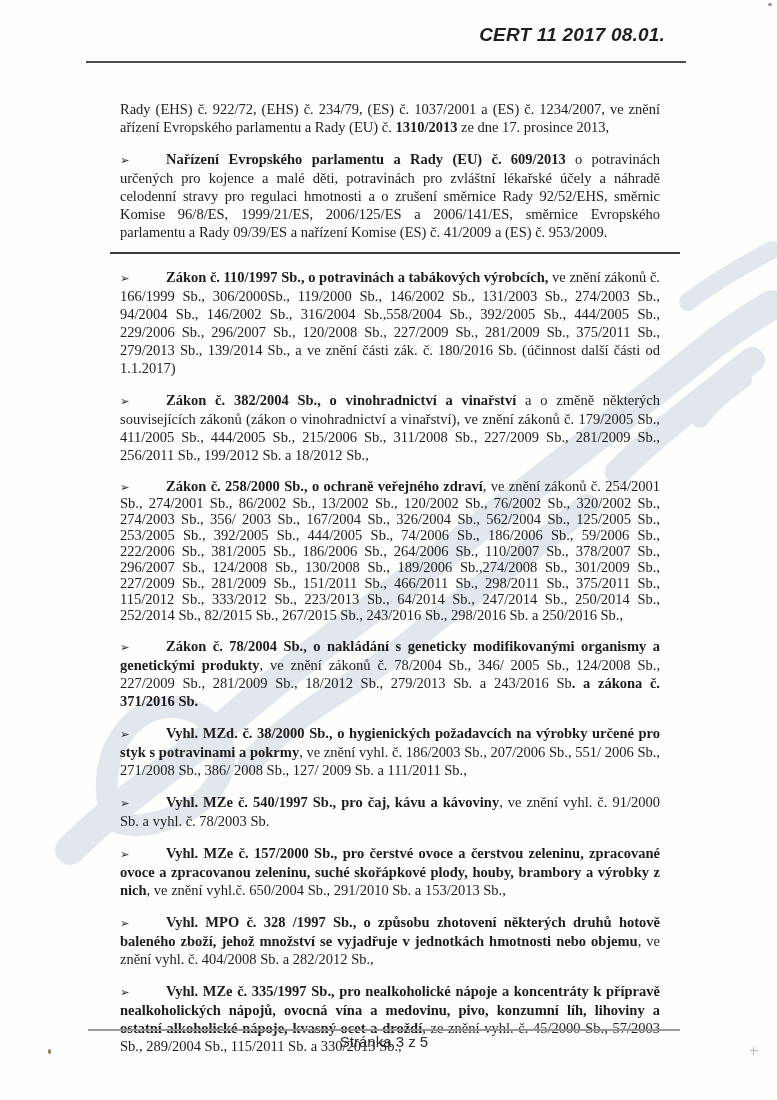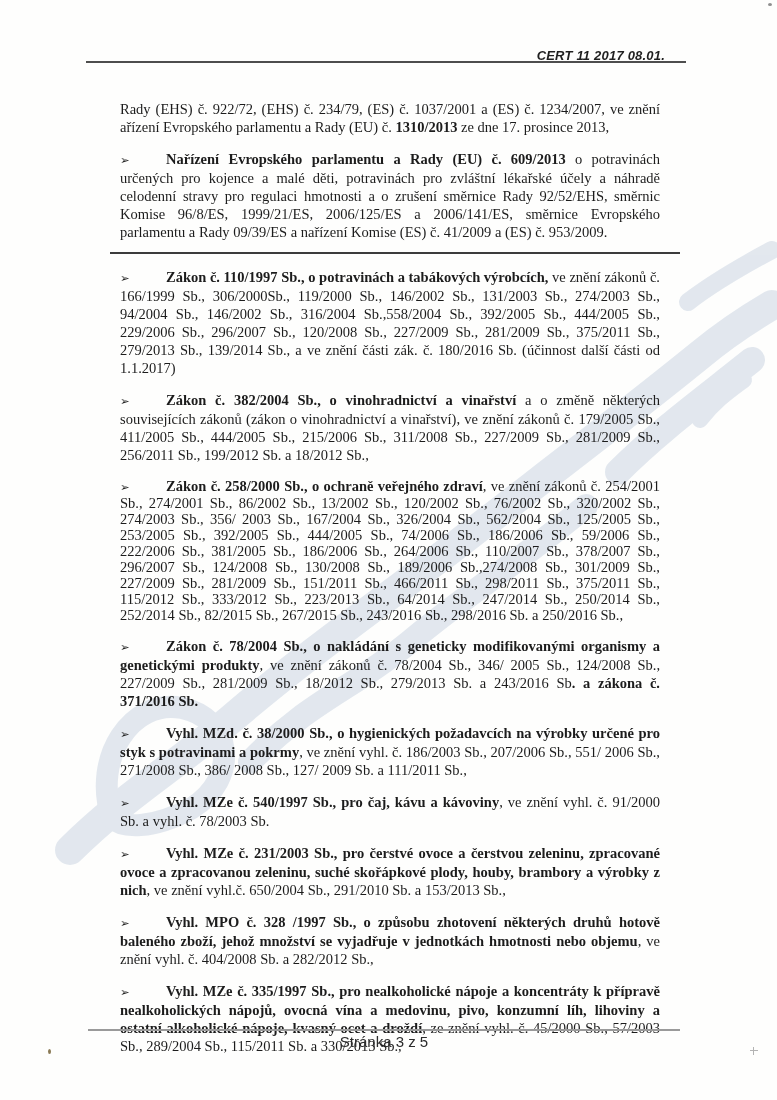--- a/index.html
+++ b/index.html
@@ -7,23 +7,23 @@
     width:777px;height:1100px;position:relative;overflow:hidden;
     background:#fefefd;
     font-family:"Liberation Serif",serif;
     color:#1c1c1c;
   }
   .page{position:absolute;inset:0;}
   
   .watermark{position:absolute;left:0;top:0;z-index:0;pointer-events:none;}
   
   .header-title{
-    position:absolute;top:48px;right:112px;z-index:2;
+    position:absolute;top:24px;right:112px;z-index:2;
     font-family:"Liberation Sans",sans-serif;
-    font-style:italic;font-weight:600;font-size:13px;color:#1f1f1f;
+    font-style:italic;font-weight:600;font-size:19px;color:#1f1f1f;
     letter-spacing:0.2px;
   }
   .header-rule{
     position:absolute;top:61px;left:86px;width:600px;height:0;
     border-top:2px solid #4e4e4e;z-index:2;
   }
   
   .content{
     position:absolute;top:86px;left:120px;width:540px;z-index:1;
     font-size:14.5px;line-height:18px;text-align:justify;
@@ -79,21 +79,21 @@
   <div class="content">
       <p class="para"><span>Rady (EHS) č. 922/72, (EHS) č. 234/79, (ES) č. 1037/2001 a (ES) č. 1234/2007, ve znění ařízení Evropského parlamentu a Rady (EU) č. </span><b>1310/2013</b><span> ze dne 17. prosince 2013,</span></p>
       <p class="para"><span class="bullet">➢</span><b>Nařízení Evropského parlamentu a Rady (EU) č. 609/2013</b><span> o potravinách určených pro kojence a malé děti, potravinách pro zvláštní lékařské účely a náhradě celodenní stravy pro regulaci hmotnosti a o zrušení směrnice Rady 92/52/EHS, směrnic Komise 96/8/ES, 1999/21/ES, 2006/125/ES a 2006/141/ES, směrnice Evropského parlamentu a Rady 09/39/ES a nařízení Komise (ES) č. 41/2009 a (ES) č. 953/2009.</span></p>
       <div class="rule"></div>
       <p class="para"><span class="bullet">➢</span><b>Zákon č. 110/1997 Sb., o potravinách a tabákových výrobcích,</b><span> ve znění zákonů č. 166/1999 Sb., 306/2000Sb., 119/2000 Sb., 146/2002 Sb., 131/2003 Sb., 274/2003 Sb., 94/2004 Sb., 146/2002 Sb., 316/2004 Sb.,558/2004 Sb., 392/2005 Sb., 444/2005 Sb., 229/2006 Sb., 296/2007 Sb., 120/2008 Sb., 227/2009 Sb., 281/2009 Sb., 375/2011 Sb., 279/2013 Sb., 139/2014 Sb., a ve znění části zák. č. 180/2016 Sb. (účinnost další části od 1.1.2017)</span></p>
       <p class="para"><span class="bullet">➢</span><b>Zákon č. 382/2004 Sb., o vinohradnictví a vinařství</b><span> a o změně některých souvisejících zákonů (zákon o vinohradnictví a vinařství), ve znění zákonů č. 179/2005 Sb., 411/2005 Sb., 444/2005 Sb., 215/2006 Sb., 311/2008 Sb., 227/2009 Sb., 281/2009 Sb., 256/2011 Sb., 199/2012 Sb. a 18/2012 Sb.,</span></p>
       <p class="para tight"><span class="bullet">➢</span><b>Zákon č. 258/2000 Sb., o ochraně veřejného zdraví</b><span>, ve znění zákonů č. 254/2001 Sb., 274/2001 Sb., 86/2002 Sb., 13/2002 Sb., 120/2002 Sb., 76/2002 Sb., 320/2002 Sb., 274/2003 Sb., 356/ 2003 Sb., 167/2004 Sb., 326/2004 Sb., 562/2004 Sb., 125/2005 Sb., 253/2005 Sb., 392/2005 Sb., 444/2005 Sb., 74/2006 Sb., 186/2006 Sb., 59/2006 Sb., 222/2006 Sb., 381/2005 Sb., 186/2006 Sb., 264/2006 Sb., 110/2007 Sb., 378/2007 Sb., 296/2007 Sb., 124/2008 Sb., 130/2008 Sb., 189/2006 Sb.,274/2008 Sb., 301/2009 Sb., 227/2009 Sb., 281/2009 Sb., 151/2011 Sb., 466/2011 Sb., 298/2011 Sb., 375/2011 Sb., 115/2012 Sb., 333/2012 Sb., 223/2013 Sb., 64/2014 Sb., 247/2014 Sb., 250/2014 Sb., 252/2014 Sb., 82/2015 Sb., 267/2015 Sb., 243/2016 Sb., 298/2016 Sb. a 250/2016 Sb.,</span></p>
       <p class="para"><span class="bullet">➢</span><b>Zákon č. 78/2004 Sb., o nakládání s geneticky modifikovanými organismy a genetickými produkty</b><span>, ve znění zákonů č. 78/2004 Sb., 346/ 2005 Sb., 124/2008 Sb., 227/2009 Sb., 281/2009 Sb., 18/2012 Sb., 279/2013 Sb. a 243/2016 Sb</span><b>. a zákona č. 371/2016 Sb.</b></p>
       <p class="para"><span class="bullet">➢</span><b>Vyhl. MZd. č. 38/2000 Sb., o hygienických požadavcích na výrobky určené pro styk s potravinami a pokrmy</b><span>, ve znění vyhl. č. 186/2003 Sb., 207/2006 Sb., 551/ 2006 Sb., 271/2008 Sb., 386/ 2008 Sb., 127/ 2009 Sb. a 111/2011 Sb.,</span></p>
       <p class="para"><span class="bullet">➢</span><b>Vyhl. MZe č. 540/1997 Sb., pro čaj, kávu a kávoviny</b><span>, ve znění vyhl. č. 91/2000 Sb. a vyhl. č. 78/2003 Sb.</span></p>
-      <p class="para"><span class="bullet">➢</span><b>Vyhl. MZe č. 231/2003 Sb., pro čerstvé ovoce a čerstvou zeleninu, zpracované ovoce a zpracovanou zeleninu, suché skořápkové plody, houby, brambory a výrobky z nich</b><span>, ve znění vyhl.č. 650/2004 Sb., 291/2010 Sb. a 153/2013 Sb.,</span></p>
+      <p class="para"><span class="bullet">➢</span><b>Vyhl. MZe č. 157/2000 Sb., pro čerstvé ovoce a čerstvou zeleninu, zpracované ovoce a zpracovanou zeleninu, suché skořápkové plody, houby, brambory a výrobky z nich</b><span>, ve znění vyhl.č. 650/2004 Sb., 291/2010 Sb. a 153/2013 Sb.,</span></p>
       <p class="para"><span class="bullet">➢</span><b>Vyhl. MPO č. 328 /1997 Sb., o způsobu zhotovení některých druhů hotově baleného zboží, jehož množství se vyjadřuje v jednotkách hmotnosti nebo objemu</b><span>, ve znění vyhl. č. 404/2008 Sb. a 282/2012 Sb.,</span></p>
       <p class="para"><span class="bullet">➢</span><b>Vyhl. MZe č. 335/1997 Sb., pro nealkoholické nápoje a koncentráty k přípravě nealkoholických nápojů, ovocná vína a medovinu, pivo, konzumní líh, lihoviny a ostatní alkoholické nápoje, kvasný ocet a droždí</b><span>, ze znění vyhl. č. 45/2000 Sb., 57/2003 Sb., 289/2004 Sb., 115/2011 Sb. a 330/2013 Sb.,</span></p>
     </div>
 
   <div class="footer-rule"></div>
   <div class="footer-text">Stránka 3 z 5</div>
 
   <div class="artifact-dot-bl"></div>
   <div class="artifact-plus-br"></div>
   <div class="artifact-dot-tr"></div>

